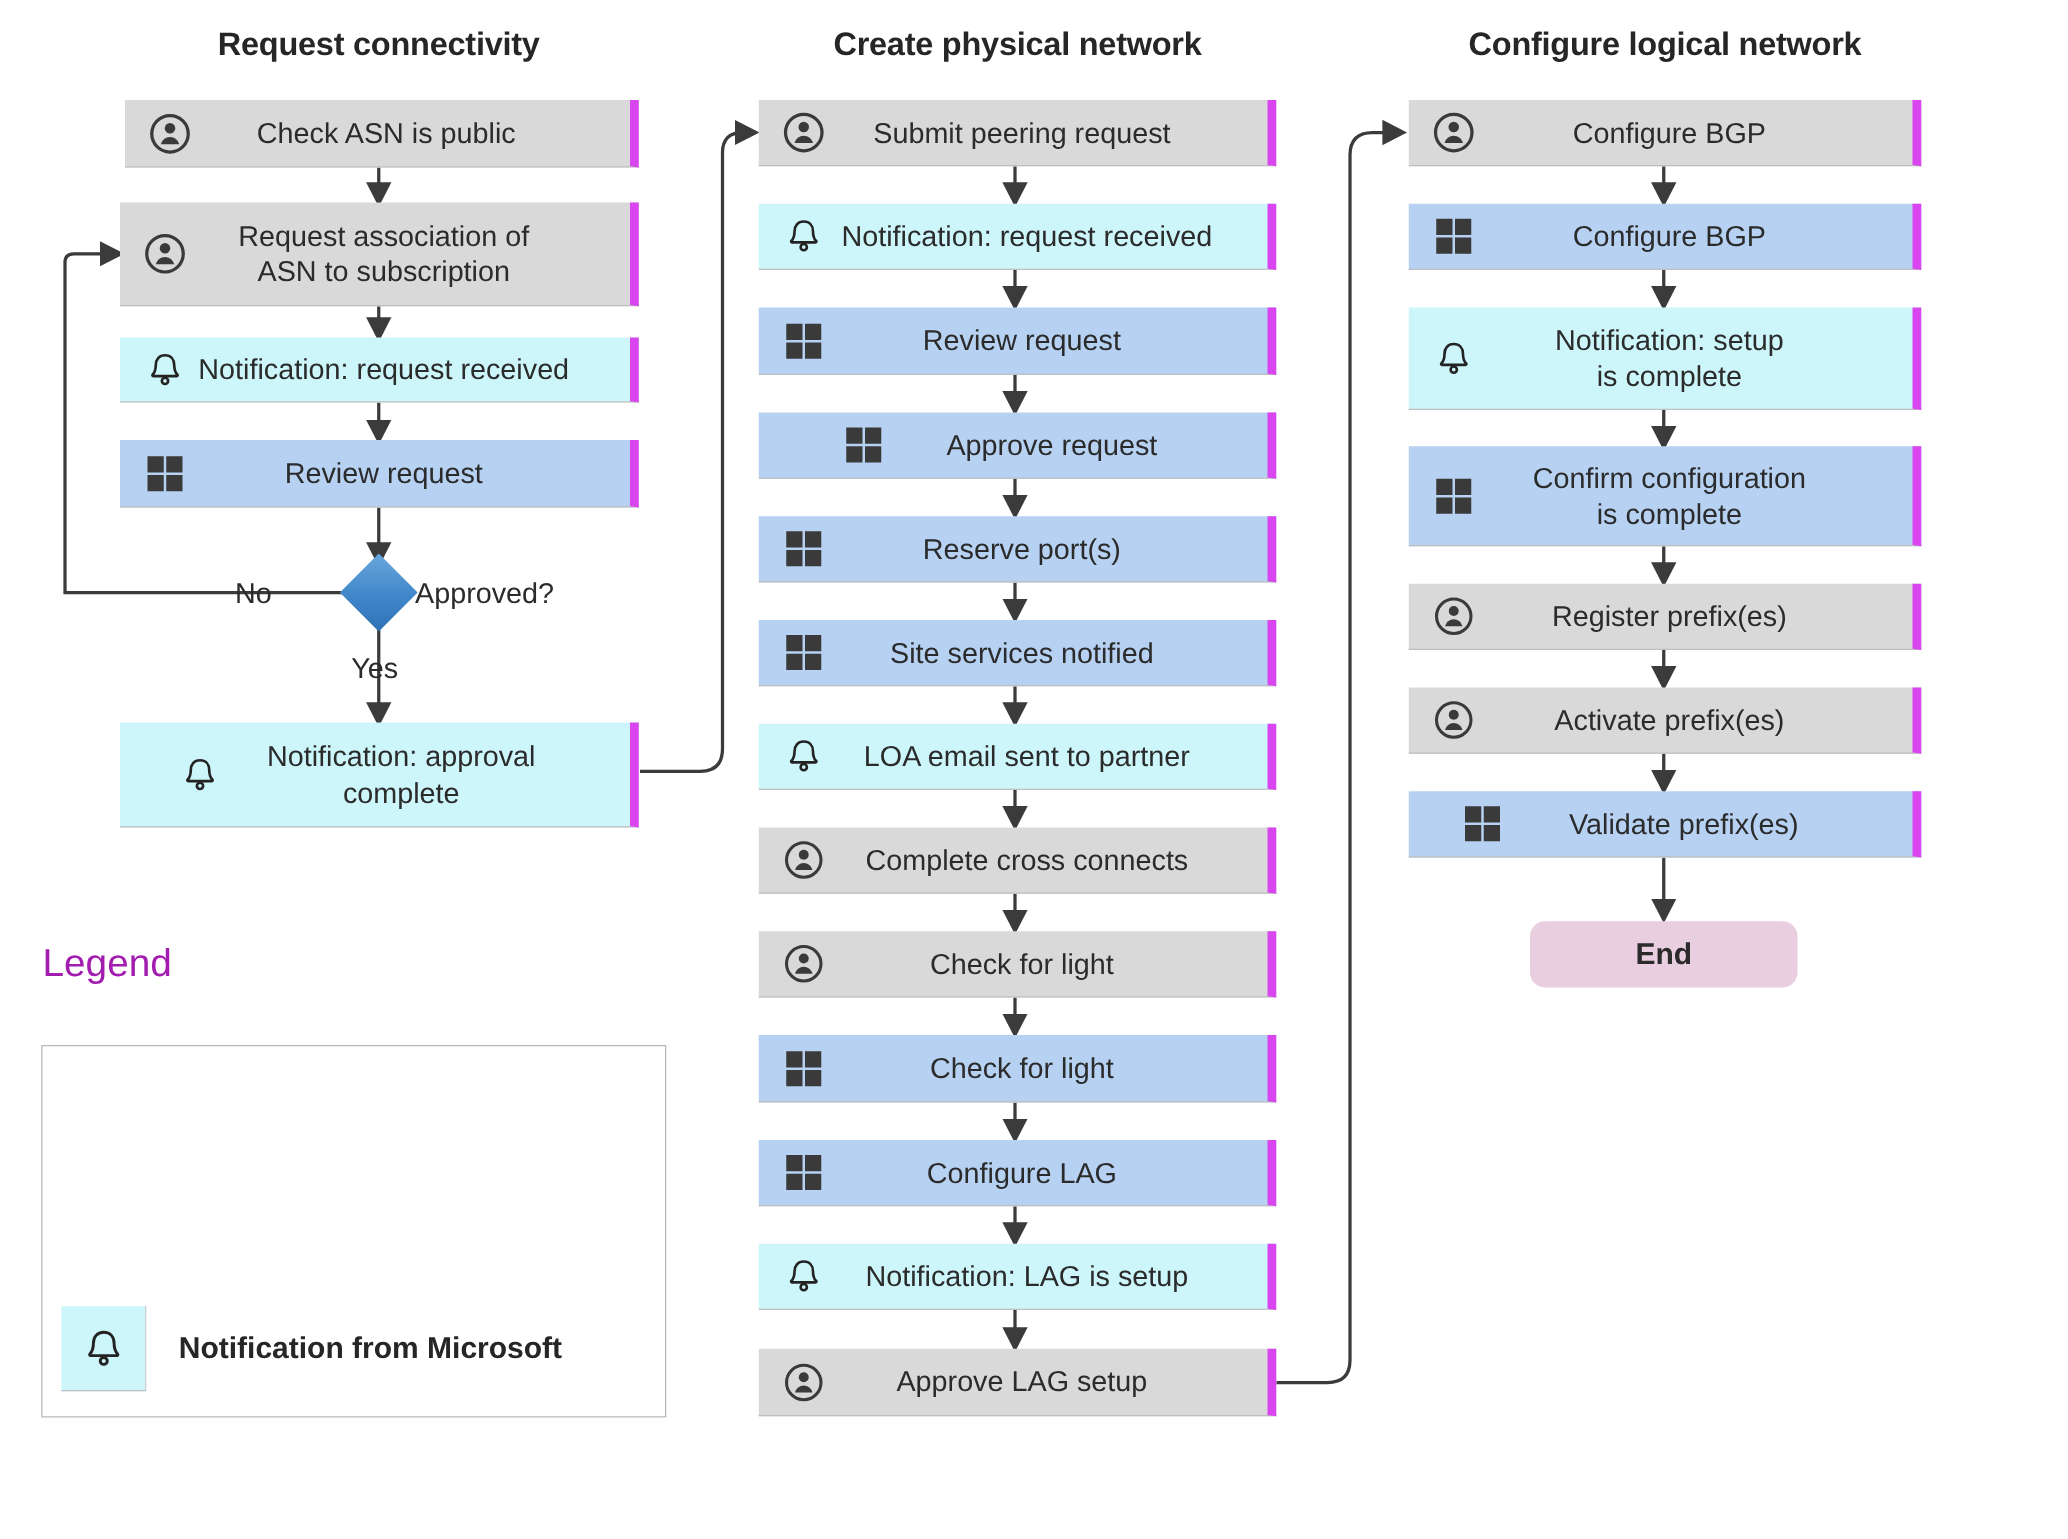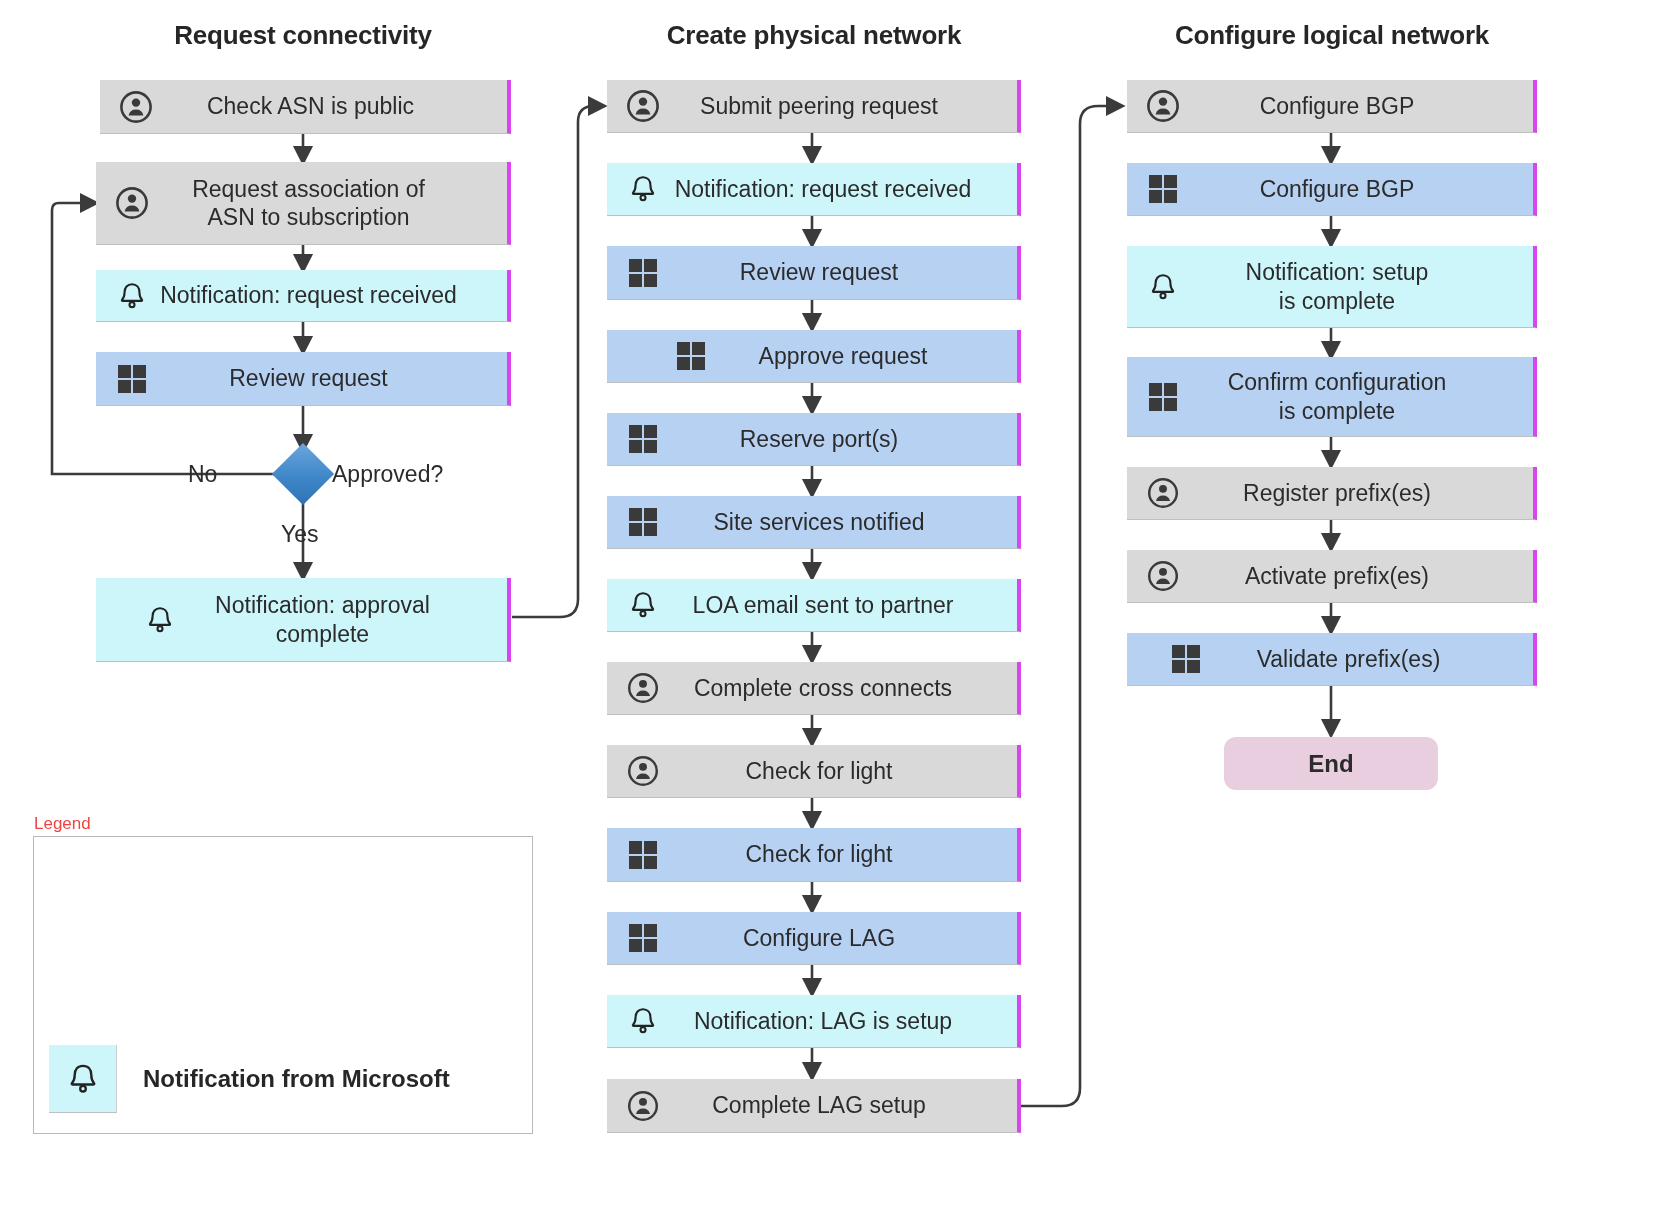--- a/index.html
+++ b/index.html
@@ -27,21 +27,21 @@
     white-space:nowrap;
   }
 
   
   .node{
     position:absolute;
     box-sizing:border-box;
     display:flex;
     align-items:center;
     border-bottom:1px solid #bfbfbf;
-    border-right:4px solid #d946ef;
+    border-right:7px solid #d946ef;
   }
   .node .ico{
     flex:0 0 auto;
     display:flex;align-items:center;justify-content:center;
     margin-left:16px;
     width:40px;height:40px;
   }
   .node .lbl{
     flex:1 1 auto;
     text-align:center;
@@ -77,22 +77,22 @@
     position:absolute;
     background:#e9cee0;
     border-radius:12px;
     display:flex;align-items:center;justify-content:center;
     font-size:24px;font-weight:bold;color:#2b2b2b;
     box-sizing:border-box;
   }
 
   
   #legend-title{
-    position:absolute;left:34px;top:814px;
-    font-size:17px;color:#ef4444;
+    position:absolute;left:34px;top:753px;
+    font-size:31px;color:#a21caf;
   }
   #legend-box{
     position:absolute;left:33px;top:836px;
     width:500px;height:298px;
     border:1px solid #b9b9b9;
     background:#ffffff;
     box-sizing:border-box;
   }
   .legend-row{
     position:absolute;
@@ -366,21 +366,21 @@
   </div>
 
   <div class="node op" style="left:607px;top:1079px;width:414px;height:54px;">
     <span class="ico">
       <svg width="34" height="34" viewBox="0 0 36 36">
         <circle cx="18" cy="18" r="14.6" fill="none" stroke="#3a3a3a" stroke-width="2.6"></circle>
         <circle cx="18" cy="13.6" r="4.2" fill="#3a3a3a"></circle>
         <path d="M10.6 26.4a7.6 7.6 0 0 1 14.8 0z" fill="#3a3a3a"></path>
       </svg>
     </span>
-    <span class="lbl">Complete LAG setup</span>
+    <span class="lbl">Approve LAG setup</span>
   </div>
 
   <div class="node op" style="left:1127px;top:80px;width:410px;height:53px;">
     <span class="ico">
       <svg width="36" height="36" viewBox="0 0 36 36">
         <circle cx="18" cy="18" r="14.6" fill="none" stroke="#3a3a3a" stroke-width="2.6"></circle>
         <circle cx="18" cy="13.6" r="4.2" fill="#3a3a3a"></circle>
         <path d="M10.6 26.4a7.6 7.6 0 0 1 14.8 0z" fill="#3a3a3a"></path>
       </svg>
     </span>

